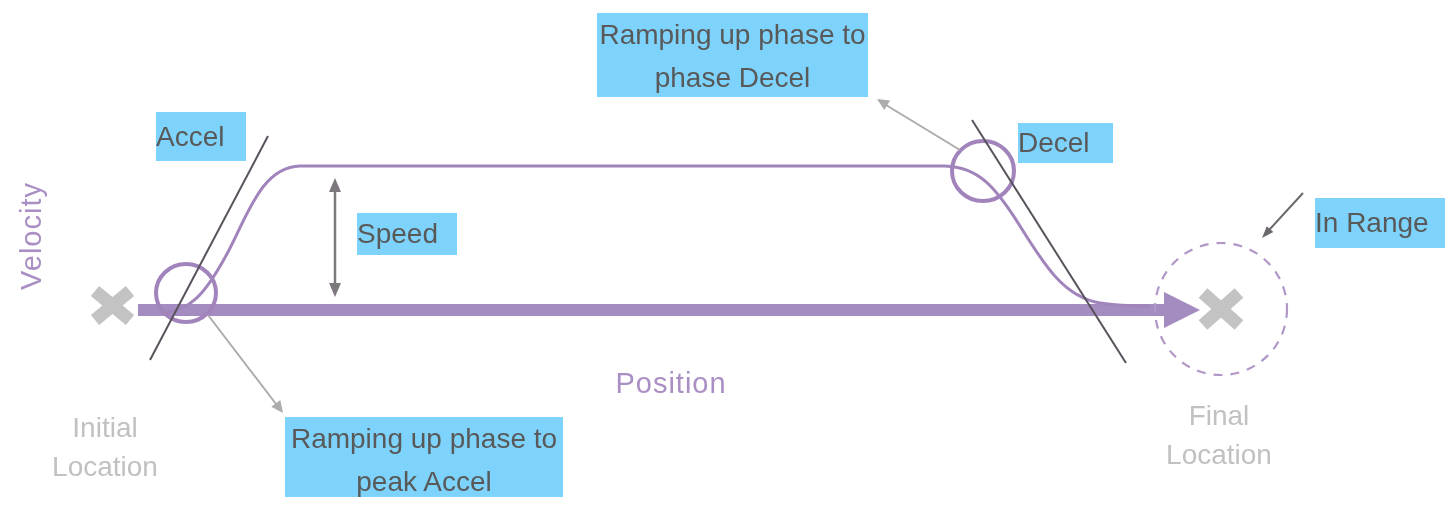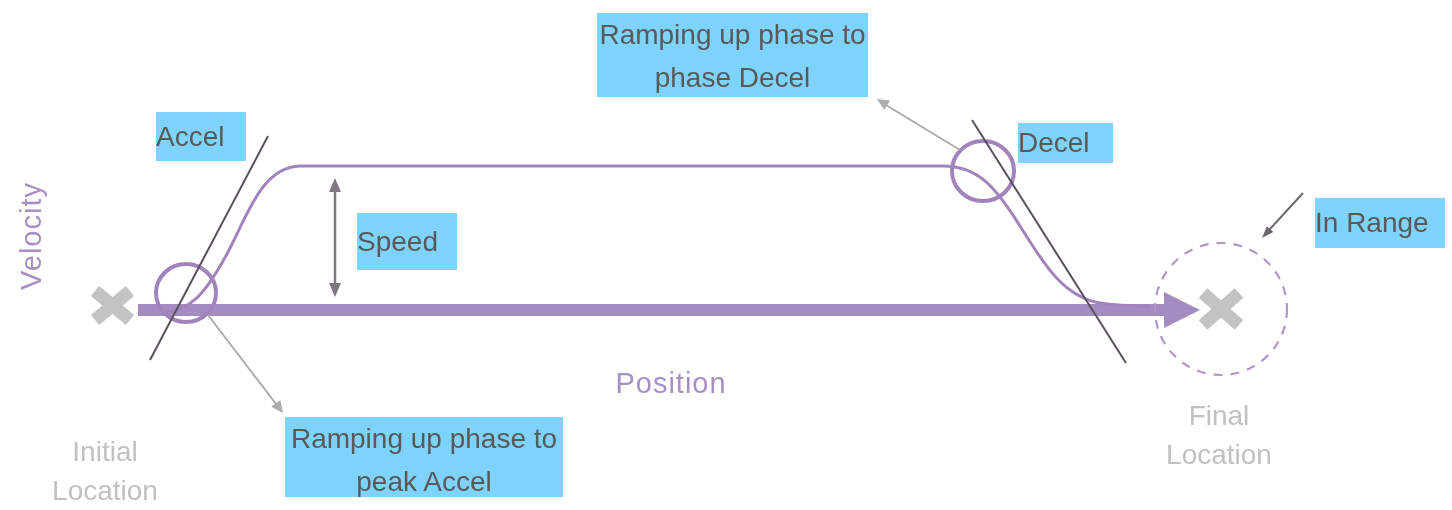--- a/index.html
+++ b/index.html
@@ -107,34 +107,34 @@
     <g>
       <line x1="335" y1="189" x2="335" y2="286" stroke="#7c787e" stroke-width="2.5"></line>
       <polygon points="335,178 329,192 341,192" fill="#7c787e"></polygon>
       <polygon points="335,297 329,283 341,283" fill="#7c787e"></polygon>
     </g>
   </svg>
 
   <div class="axis-label y-rot" style="left:31px; top:236px;">Velocity</div>
   <div class="axis-label x-center" style="left:671px; top:383px;">Position</div>
 
-  <div class="loc-label" style="left:105px; top:472px;">
+  <div class="loc-label" style="left:105px; top:448px;">
     <div>Initial</div>
     <div>Location</div>
   </div>
   <div class="loc-label" style="left:1219px; top:436px;">
     <div>Final</div>
     <div>Location</div>
   </div>
 
   <div class="tag" style="left:156px; top:112px; width:90px; height:49px;">Accel</div>
 
   <div class="tag" style="left:1018px; top:111px; width:95px; height:40px;margin-top:12px;">Decel</div>
 
-  <div class="tag" style="left:357px; top:213px; width:100px; height:57px;">Speed</div>
+  <div class="tag" style="left:357px; top:213px; width:100px; height:42px;">Speed</div>
 
   <div class="tag" style="left:1315px; top:153px; width:130px; height:50px;margin-top:45px;">In Range</div>
 
   <div class="tag" style="left:597px; top:13px; width:271px; height:84px; flex-direction:column;">
     <div>Ramping up phase to</div>
     <div>phase Decel</div>
   </div>
 
   <div class="tag" style="left:285px; top:417px; width:278px; height:80px; flex-direction:column;">
     <div>Ramping up phase to</div>

